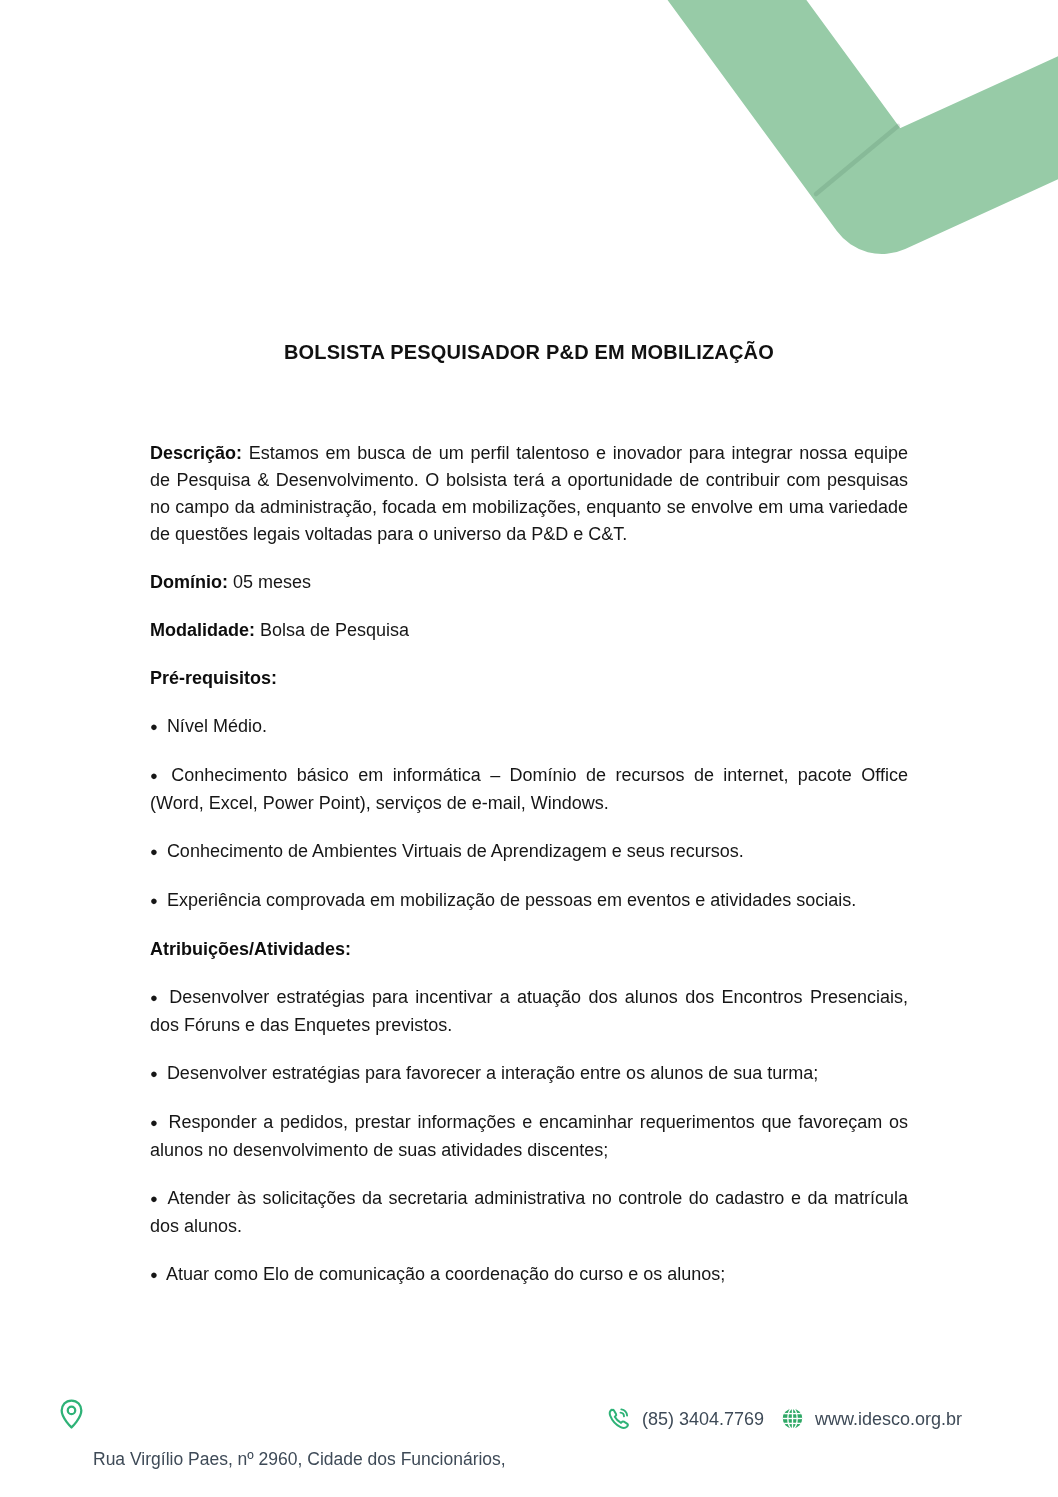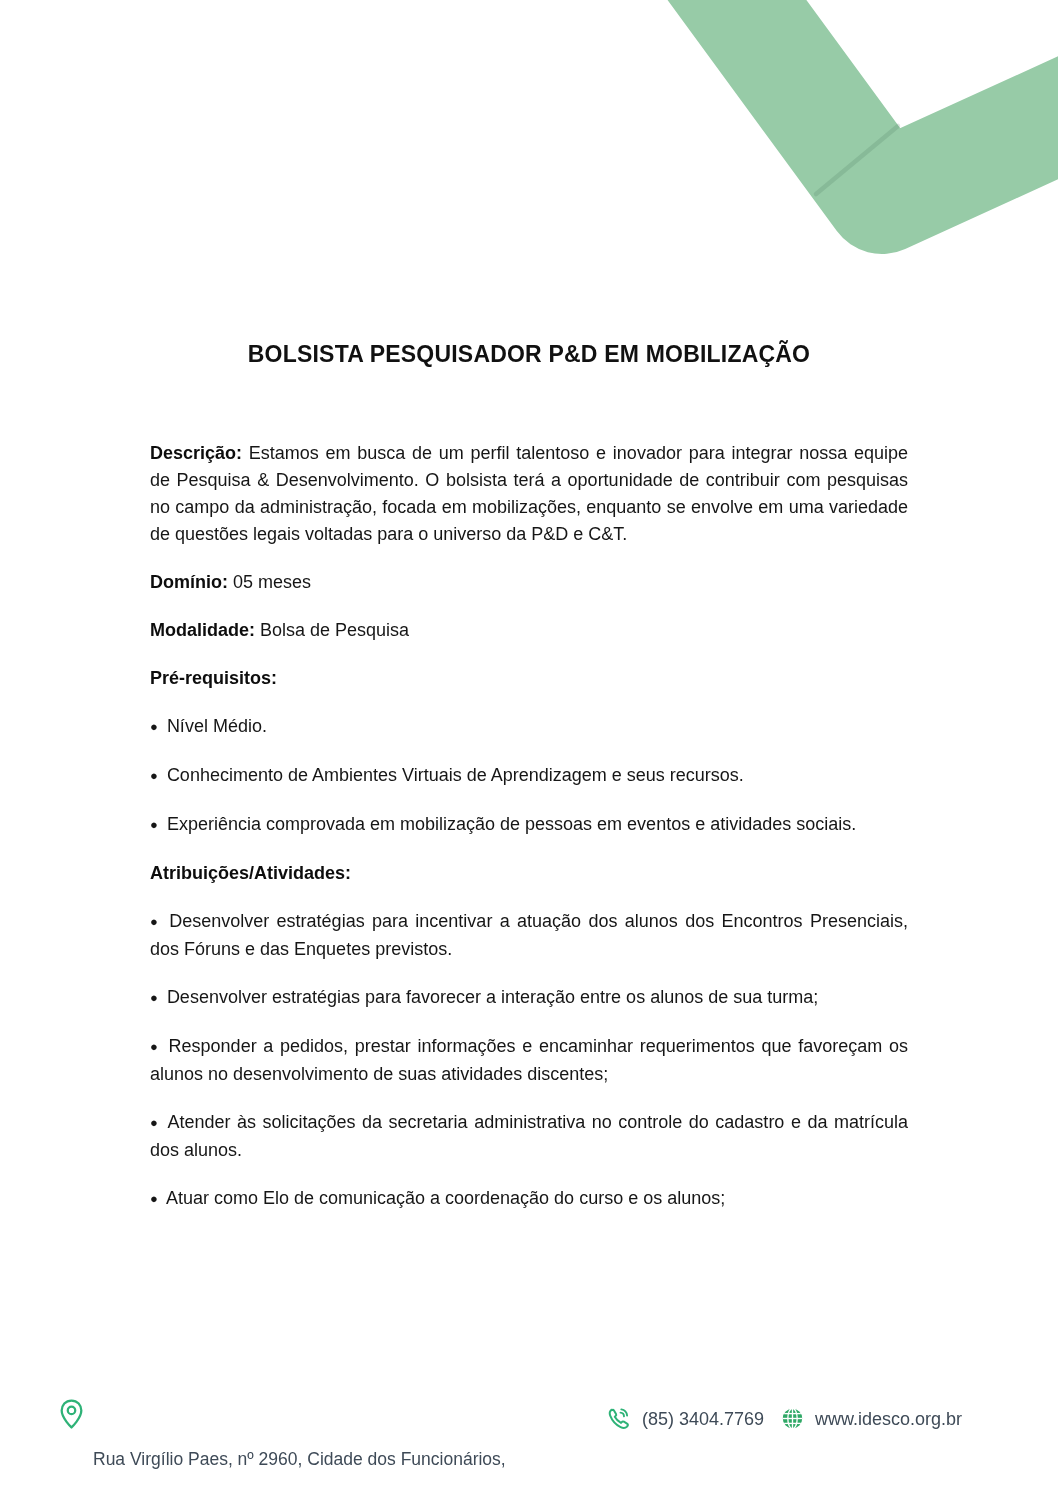--- a/index.html
+++ b/index.html
@@ -12,21 +12,21 @@
     font-family:"Liberation Sans",sans-serif;
     color:#161616;
   }
   
   .checkmark-wrap{position:absolute;top:0;right:0;width:420px;height:300px;pointer-events:none;}
   
   .logo{position:absolute;left:38px;top:74px;width:175px;height:54px;}
   
   .doc-title{
     position:absolute;top:341px;left:0;width:100%;
-    text-align:center;font-weight:bold;font-size:23px;color:#111;
+    text-align:center;font-weight:bold;font-size:20px;color:#111;
     letter-spacing:.2px;
   }
   
   .content{
     position:absolute;left:150px;top:440px;width:758px;
     font-size:18px;line-height:27px;
   }
   .content p{margin:0 0 21px 0;}
   .para{text-align:justify;}
   .hd strong, .fld strong, .para strong{font-weight:bold;color:#0d0d0d;}
@@ -75,20 +75,24 @@
       <span>Bolsa de Pesquisa</span>
     </p>
 
     <p class="hd">
       <strong>Pré-requisitos:</strong>
     </p>
 
     <p class="li">
       <span class="blt">●</span>
       <span>Nível Médio.</span>
+    </p>
+    <p class="li">
+      <span class="blt">●</span>
+      <span>Conhecimento básico em informática – Domínio de recursos de internet, pacote Office (Word, Excel, Power Point), serviços de e-mail, Windows.</span>
     </p>
     <p class="li">
       <span class="blt">●</span>
       <span>Conhecimento de Ambientes Virtuais de Aprendizagem e seus recursos.</span>
     </p>
     <p class="li">
       <span class="blt">●</span>
       <span>Experiência comprovada em mobilização de pessoas em eventos e atividades sociais.</span>
     </p>
 

